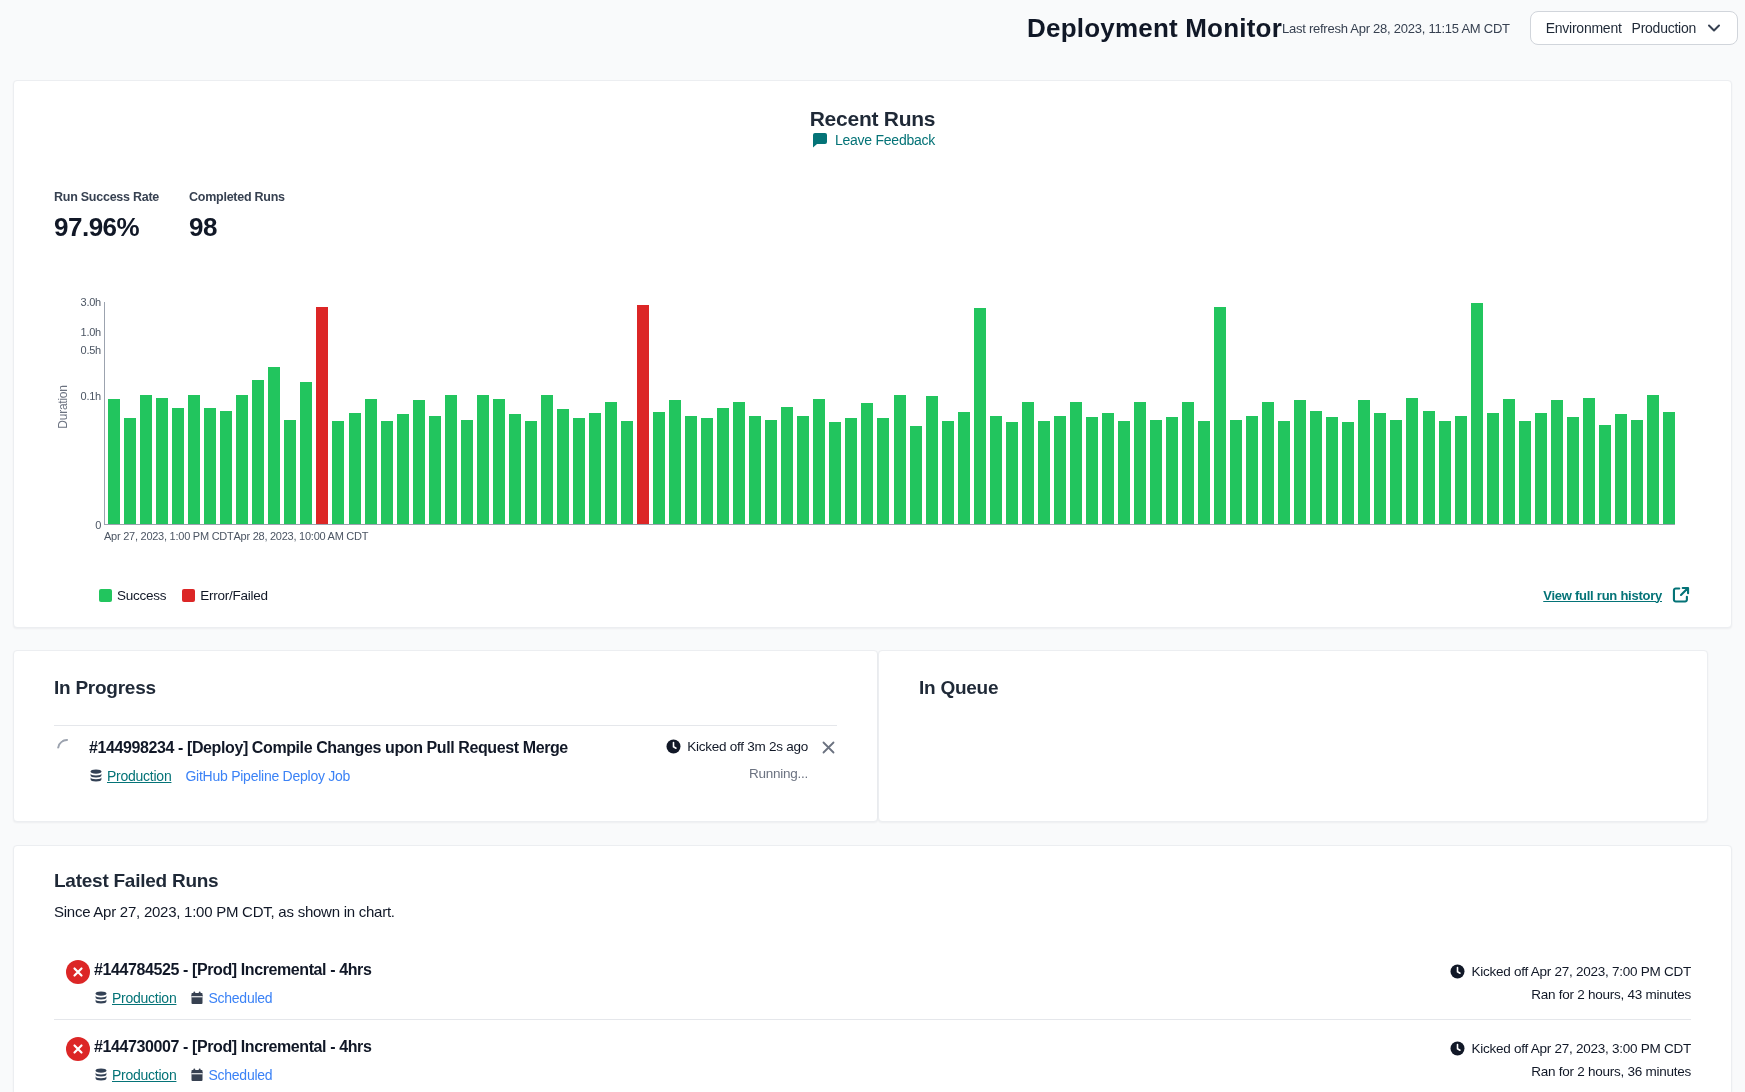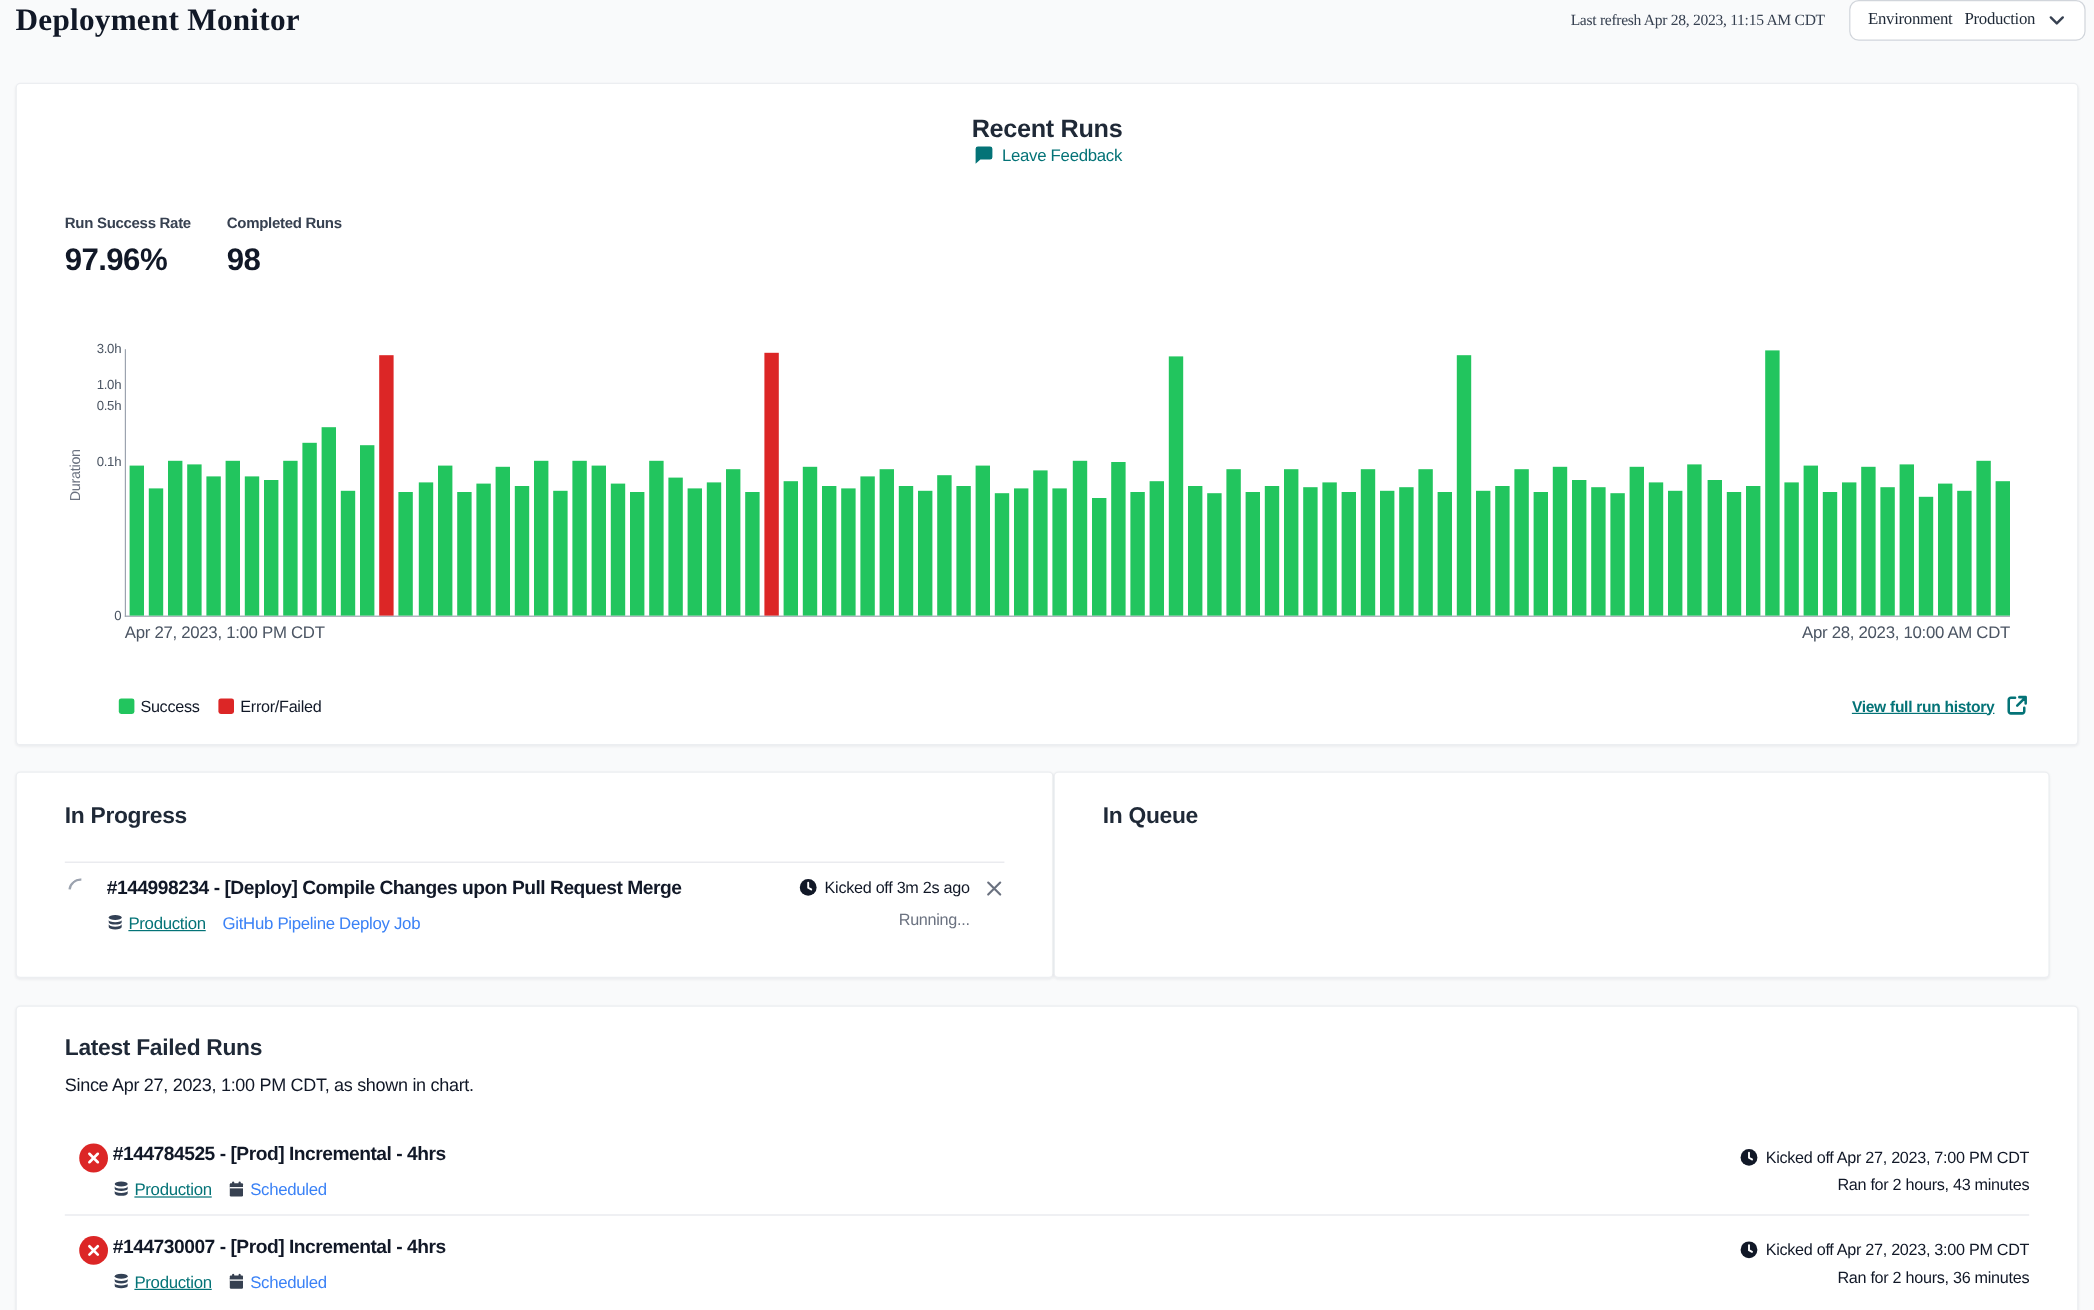--- a/index.html
+++ b/index.html
@@ -1,39 +1,39 @@
 <!DOCTYPE html>
 <html><head>
 <meta charset="utf-8">
 <style>
   * { box-sizing: border-box; margin: 0; padding: 0; }
   html,body { width: 1745px; height: 1092px; }
   body { background: #f9fafb; font-family: "Liberation Sans", sans-serif; color: #111827; overflow: hidden; letter-spacing: -0.25px; }
   .page { padding: 0 13px; }
-  .topbar { display: flex; justify-content: space-between; align-items: center; padding-top: 0; font-family: Liberation Serif, serif; }
+  .topbar { display: flex; justify-content: flex-end; align-items: center; padding-top: 11px; }
   .page-title { font-size: 26px; font-weight: bold; color: #111827; letter-spacing: .2px; }
   .topbar-right { display: flex; align-items: center; gap: 20px; }
   .refresh { font-size: 13px; color: #374151; }
   .env-btn { display: flex; align-items: center; gap: 10px; background: #fff; border: 1px solid #d1d5db; border-radius: 8px; padding: 0 15px; height: 34px; font-size: 14px; color: #1f2937; cursor: pointer; margin-right: -6px; }
   .env-btn svg { display: block; }
   .card { background: #fff; border: 1px solid #eceef1; border-radius: 4px; box-shadow: 0 1px 2px rgba(16,24,40,.05); }
   .card1 { margin-top: 35px; padding: 26px 40px 22px; }
   .card-head-row { display: flex; justify-content: center; align-items: center; flex-direction: column; }
   .card-title { font-size: 21px; font-weight: bold; color: #1f2937; }
   .feedback-link { display: flex; align-items: center; gap: 7px; color: #047377; font-size: 14px; text-decoration: none; cursor: pointer; }
   .stats-row { display: flex; gap: 23px; margin-top: 40px; }
   .stat { min-width: 112px; }
   .stat-label { font-size: 12.5px; font-weight: bold; color: #374151; line-height: 16px; }
   .stat-value { font-size: 26px; font-weight: bold; color: #111827; margin-top: 8px; line-height: 28px; letter-spacing: -0.5px; }
   .chart-wrap { position: relative; margin-top: 61px; }
   .chart-plot { position: relative; margin-left: 50px; width: 1571px; height: 223px; border-left: 1px solid #9ca3af; border-bottom: 1px solid #9ca3af; }
   .bar { position: absolute; bottom: 0; width: 12px; }
   .ytick { position: absolute; left: 0; width: 47px; text-align: right; font-size: 11px; color: #4b5563; line-height: 14px; }
   .ylabel { position: absolute; left: -31px; top: 98px; width: 80px; height: 14px; font-size: 12px; color: #6b7280; text-align: center; transform: rotate(-90deg); }
-  .xlabels { display: flex; justify-content: space-between; margin-left: 50px; width: 1571px; margin-top: 5px; font-size: 14px; color: #4b5563; }
+  .xlabels { display: flex; margin-left: 50px; width: 1571px; margin-top: 5px; font-size: 11px; color: #4b5563; }
   .legend-row { display: flex; justify-content: space-between; align-items: center; margin-top: 43px; }
   .legend { display: flex; align-items: center; gap: 16px; margin-left: 45px; }
   .legend-item { display: flex; align-items: center; gap: 5px; font-size: 13.5px; color: #111827; }
   .swatch { width: 13px; height: 13px; border-radius: 2px; }
   .history-link { display: flex; align-items: center; gap: 9px; color: #047377; font-size: 13px; font-weight: bold; text-decoration: underline; cursor: pointer; }
   .history-link svg { width: 20px; height: 20px; }
   .row2 { display: flex; margin-top: 22px; }
   .card-progress { width: 865px; height: 172px; padding: 26px 40px; }
   .card-queue { width: 830px; height: 172px; padding: 26px 40px; }
   .card-title-sm { font-size: 19px; font-weight: bold; color: #1f2937; line-height: 22px; }

